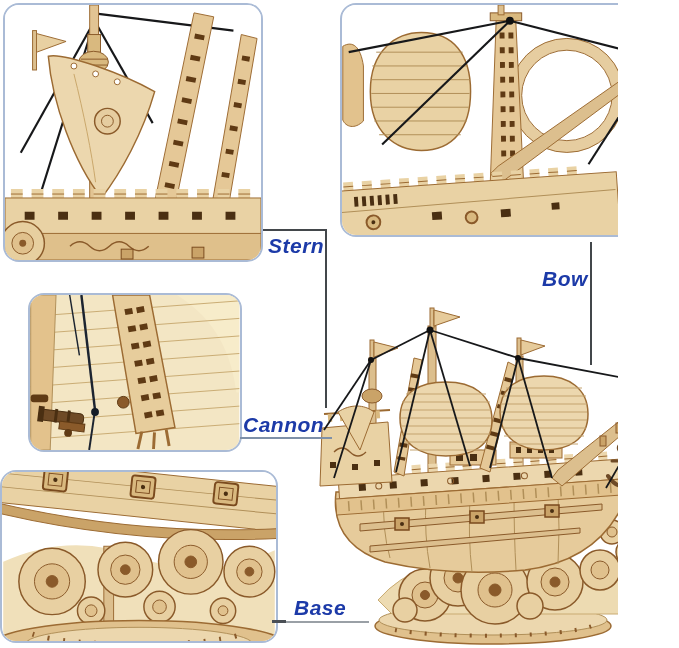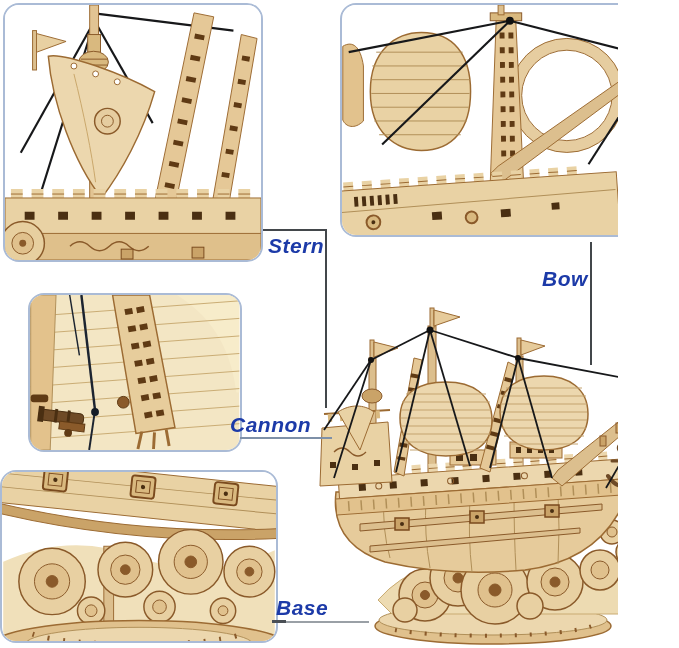--- a/index.html
+++ b/index.html
@@ -15,22 +15,22 @@
   #photo-bow{left:340px;top:3px;width:327px;height:234px;}
   #photo-cannon{left:28px;top:293px;width:214px;height:159px;}
   #photo-baseview{left:0px;top:470px;width:278px;height:173px;}
   #main-photo{position:absolute;left:300px;top:300px;width:379px;height:348px;}
   .part-label{
     position:absolute;color:#1c3aa8;font-weight:bold;font-style:italic;
     font-size:21px;letter-spacing:0.5px;white-space:nowrap;
   }
   #label-stern{left:268px;top:234px;}
   #label-bow{left:542px;top:237px;margin-top:30px;}
-  #label-cannon{left:230px;top:413px;}
-  #label-base{left:276px;top:596px;}
+  #label-cannon{left:243px;top:413px;}
+  #label-base{left:294px;top:596px;}
   .leader{position:absolute;background:#43474b;}
   #leader-stern-h{left:263px;top:229px;width:64px;height:2px;}
   #leader-stern-v{left:325px;top:229px;width:2px;height:179px;}
   #leader-bow-v{left:590px;top:242px;width:2px;height:123px;}
   #underline-cannon{left:240px;top:437px;width:92px;height:2px;background:#7e90a8;}
   #underline-base{left:272px;top:621px;width:97px;height:2px;background:#9aa0a6;}
   #underline-base-cap{left:272px;top:620px;width:14px;height:3px;background:#4a4f55;}
   svg{display:block;}
 </style>
 </head>

